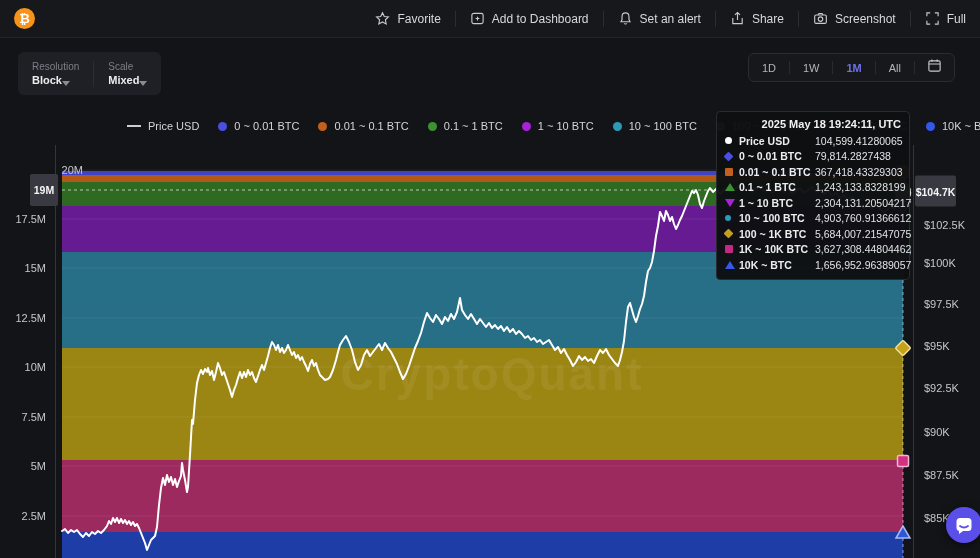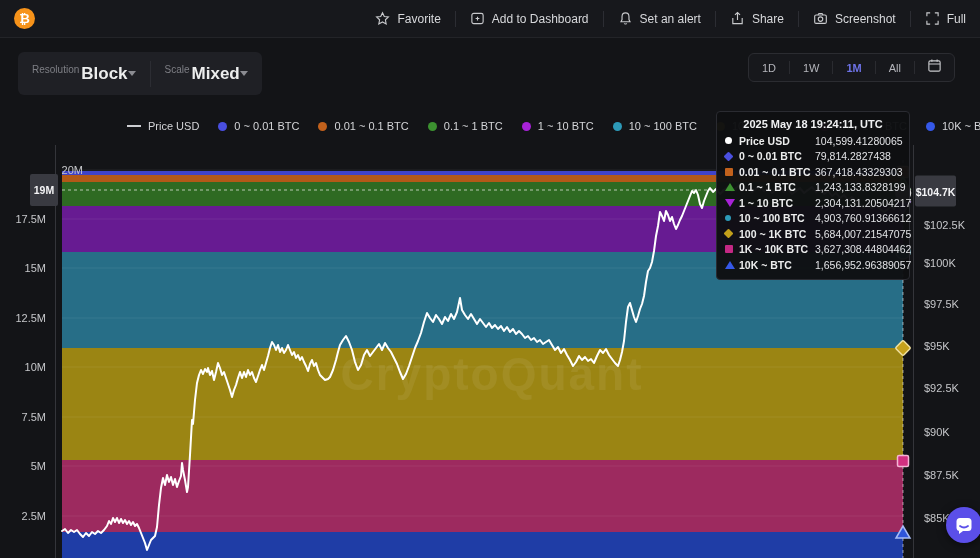--- a/index.html
+++ b/index.html
@@ -13,23 +13,23 @@
   .btc-logo{width:21px;height:21px;border-radius:50%;background:#f7931a;color:#fff;
             display:flex;align-items:center;justify-content:center;font-size:13px;font-weight:bold;}
   .page-title{font-size:13px;font-weight:bold;color:#f2f3f5;letter-spacing:.1px;}
   .hdr-actions{display:flex;align-items:center;}
   .hdr-item{display:flex;align-items:center;gap:7px;padding:0 14px;font-size:12px;color:#d8d9dc;cursor:pointer;}
   .hdr-item svg{display:block;}
   .hdr-div{width:1px;height:16px;background:#2c2d33;}
   
   .res-box{position:absolute;top:52px;left:18px;height:43px;background:#1f2025;border-radius:6px;
            display:flex;align-items:center;padding:0 14px;z-index:40;}
-  .res-group{display:flex;flex-direction:row;justify-content:center;gap:2px;}
+  .res-group{display:flex;flex-direction:column;justify-content:center;gap:2px;}
   .res-label{font-size:10px;color:#7e7f85;}
-  .res-value{font-size:17px;font-weight:bold;color:#eceded;display:flex;align-items:center;gap:0;cursor:pointer;}
+  .res-value{font-size:11px;font-weight:bold;color:#eceded;display:flex;align-items:flex-end;gap:0;cursor:pointer;}
   .caret{width:0;height:0;border-left:4px solid transparent;border-right:4px solid transparent;
          border-top:5px solid #8b8c92;display:inline-block;}
   .res-div{width:1px;height:26px;background:#2c2d33;margin:0 14px;}
   .range-box{position:absolute;top:53px;right:25px;height:27px;border:1px solid #2b2c31;border-radius:6px;
              display:flex;align-items:center;background:#17181c;z-index:40;}
   .range-btn{padding:0 13px;font-size:11px;color:#b4b5bb;height:100%;display:flex;align-items:center;cursor:pointer;}
   .range-btn.active{color:#6d72e6;font-weight:bold;}
   .range-div{width:1px;height:13px;background:#2a2b30;}
   .cal-btn{padding:0 12px;display:flex;align-items:center;cursor:pointer;}
   
@@ -41,21 +41,21 @@
   #chart-svg{position:absolute;top:0;left:0;z-index:1;}
   .axis-label{position:absolute;font-size:11px;color:#c6c7ca;transform:translateY(-50%);z-index:5;}
   .axis-left{left:0;width:46px;text-align:right;}
   .axis-right{left:924px;text-align:left;}
   .cur-box{position:absolute;background:#393a41;color:#f4f4f6;font-size:10.5px;font-weight:bold;
            border-radius:2px;display:flex;align-items:center;justify-content:center;z-index:6;transform:translateY(-50%);}
   .axis-line{position:absolute;top:145px;height:413px;width:1px;background:#34353a;z-index:4;}
   
   .tooltip{position:absolute;left:716px;top:111px;width:176px;background:rgba(14,15,18,0.97);
            border:1px solid #2a2b31;border-radius:4px;padding:6px 8px;z-index:30;}
-  .tt-title{font-size:11px;font-weight:bold;text-align:center;color:#f0f1f3;margin-bottom:3px;white-space:nowrap;}
+  .tt-title{font-size:11px;font-weight:bold;text-align:right;color:#f0f1f3;margin-bottom:3px;white-space:nowrap;}
   .tt-row{display:grid;grid-template-columns:14px 76px auto;align-items:center;height:15.5px;font-size:10.5px;white-space:nowrap;}
   .tt-label{font-weight:bold;color:#eceded;}
   .tt-value{color:#e2e3e6;}
   .mk{display:inline-block;}
   .mk-circle{width:7px;height:7px;border-radius:50%;}
   .mk-circle-sm{width:6px;height:6px;border-radius:50%;}
   .mk-square{width:8px;height:8px;border-radius:1px;}
   .mk-diamond{width:7px;height:7px;transform:rotate(45deg);border-radius:1px;}
   .mk-tri-up{width:0;height:0;border-left:5px solid transparent;border-right:5px solid transparent;border-bottom:8px solid #000;}
   .mk-tri-down{width:0;height:0;border-left:5px solid transparent;border-right:5px solid transparent;border-top:8px solid #000;}

